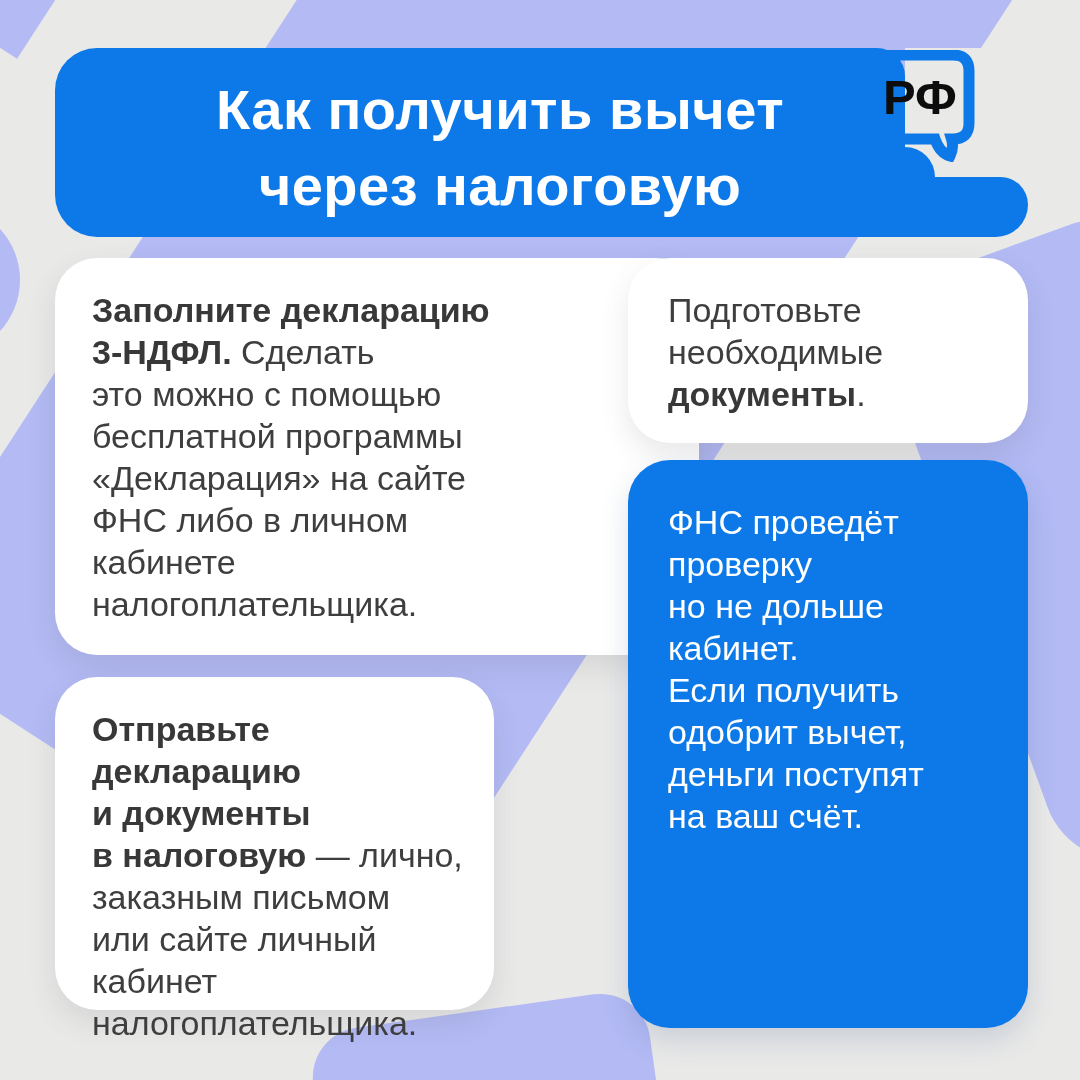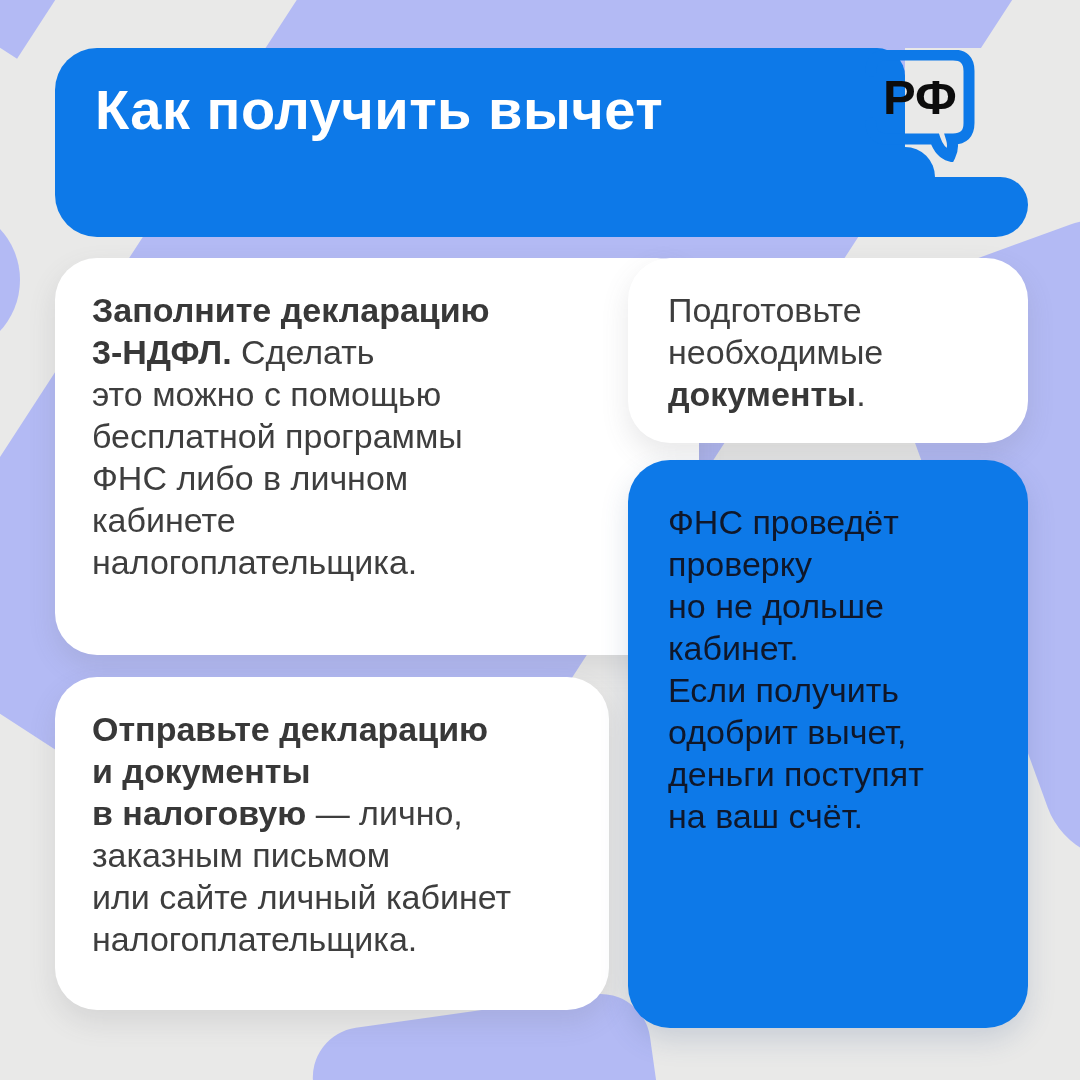--- a/index.html
+++ b/index.html
@@ -13,21 +13,21 @@
   .blob-band-main{left:270px;top:-670px;width:600px;height:1600px;border-radius:110px;transform:rotate(33deg);}
   .blob-corner-wedge{left:-80px;top:-120px;width:150px;height:150px;transform:rotate(33deg);}
   .blob-left-circle{left:-130px;top:205px;width:150px;height:150px;border-radius:50%;}
   .blob-right{left:960px;top:230px;width:300px;height:620px;border-radius:80px;transform:rotate(-20deg);}
   .blob-bottom{left:320px;top:1010px;width:340px;height:220px;border-radius:50px;transform:rotate(-8deg);}
   
   .notch{position:absolute;left:905px;top:48px;width:130px;height:129px;background:#e9e9e8;z-index:2;}
   .hdr-main{
     position:absolute;left:55px;top:48px;width:850px;height:189px;z-index:3;
     background:var(--blue);border-radius:42px 28px 0 42px;
-    box-sizing:border-box;padding:24px 0 0 40px;
+    box-sizing:border-box;padding:24px 0 0 40px;text-align:center;
   }
   .hdr-sub{
     position:absolute;left:905px;top:177px;width:123px;height:60px;z-index:3;
     background:var(--blue);border-radius:0 36px 42px 0;
   }
   .hdr-fillet{
     position:absolute;left:905px;top:147px;width:30px;height:30px;z-index:3;
     background:var(--blue);border-top-right-radius:30px;
   }
   .title{
@@ -37,61 +37,63 @@
   .logo{position:absolute;left:864px;top:50px;z-index:4;width:114px;height:112px;}
   
   .card{
     position:absolute;z-index:3;background:#ffffff;border-radius:42px;
     box-shadow:0 12px 28px rgba(90,90,100,.14);
     box-sizing:border-box;
     font-size:34px;line-height:42px;color:#3e3e3e;
   }
   .card .b{font-weight:700;color:#383838;}
   .card-fill{left:55px;top:258px;width:644px;height:397px;padding:31px 20px 0 37px;}
-  .card-send{left:55px;top:677px;width:554px;height:333px;padding:31px 20px 0 37px;}
+  .card-send{left:55px;top:677px;width:439px;height:333px;padding:31px 20px 0 37px;}
   .card-prepare{left:628px;top:258px;width:400px;height:185px;padding:31px 20px 0 40px;}
   .card-fns{
     left:628px;top:460px;width:400px;height:568px;padding:41px 36px 0 40px;
-    background:var(--blue);color:#0f172a;box-shadow:0 12px 28px rgba(60,90,140,.18);
+    background:var(--blue);color:#ffffff;box-shadow:0 12px 28px rgba(60,90,140,.18);
   }
   :root{--blue:#0d79e8;}
 </style>
 </head>
 <body>
 
 <div id="stage">
 
   <div class="blob blob-band-main"></div>
   <div class="blob blob-corner-wedge"></div>
   <div class="blob blob-left-circle"></div>
   <div class="blob blob-right"></div>
   <div class="blob blob-bottom"></div>
 
   <div class="notch"></div>
 
   <div class="hdr-main">
     <div class="title">
       <div>Как получить вычет</div>
+      <div>через налоговую</div>
     </div>
   </div>
   <div class="hdr-sub"></div>
   <div class="hdr-fillet"></div>
 
   <div class="logo">
     <svg width="114" height="112" viewBox="0 0 114 112">
       <path d="M 7 73 Q 7 89 23 89 L 71 89 C 74 98 79 104 86 106 C 89 100 89 94 87.5 89 L 89 89 Q 105 89 105 73 L 105 21 Q 105 5 89 5 L 23 5 Q 7 5 7 21" fill="none" stroke="#0d79e8" stroke-width="11" stroke-linecap="round"></path>
       <text x="56" y="64" text-anchor="middle" font-family="Liberation Sans, DejaVu Sans, sans-serif" font-size="49" font-weight="800" fill="#0d0d0d">РФ</text>
     </svg>
   </div>
 
   <div class="card card-fill">
       <div><span class="b">Заполните декларацию</span></div>
       <div><span class="b">3-НДФЛ.</span><span> Сделать</span></div>
       <div><span>это можно с помощью</span></div>
       <div><span>бесплатной программы</span></div>
+      <div><span>«Декларация» на сайте</span></div>
       <div><span>ФНС либо в личном</span></div>
       <div><span>кабинете</span></div>
       <div><span>налогоплательщика.</span></div>
     </div>
 
   <div class="card card-send">
       <div><span class="b">Отправьте декларацию</span></div>
       <div><span class="b">и документы</span></div>
       <div><span class="b">в налоговую</span><span> — лично,</span></div>
       <div><span>заказным письмом</span></div>

